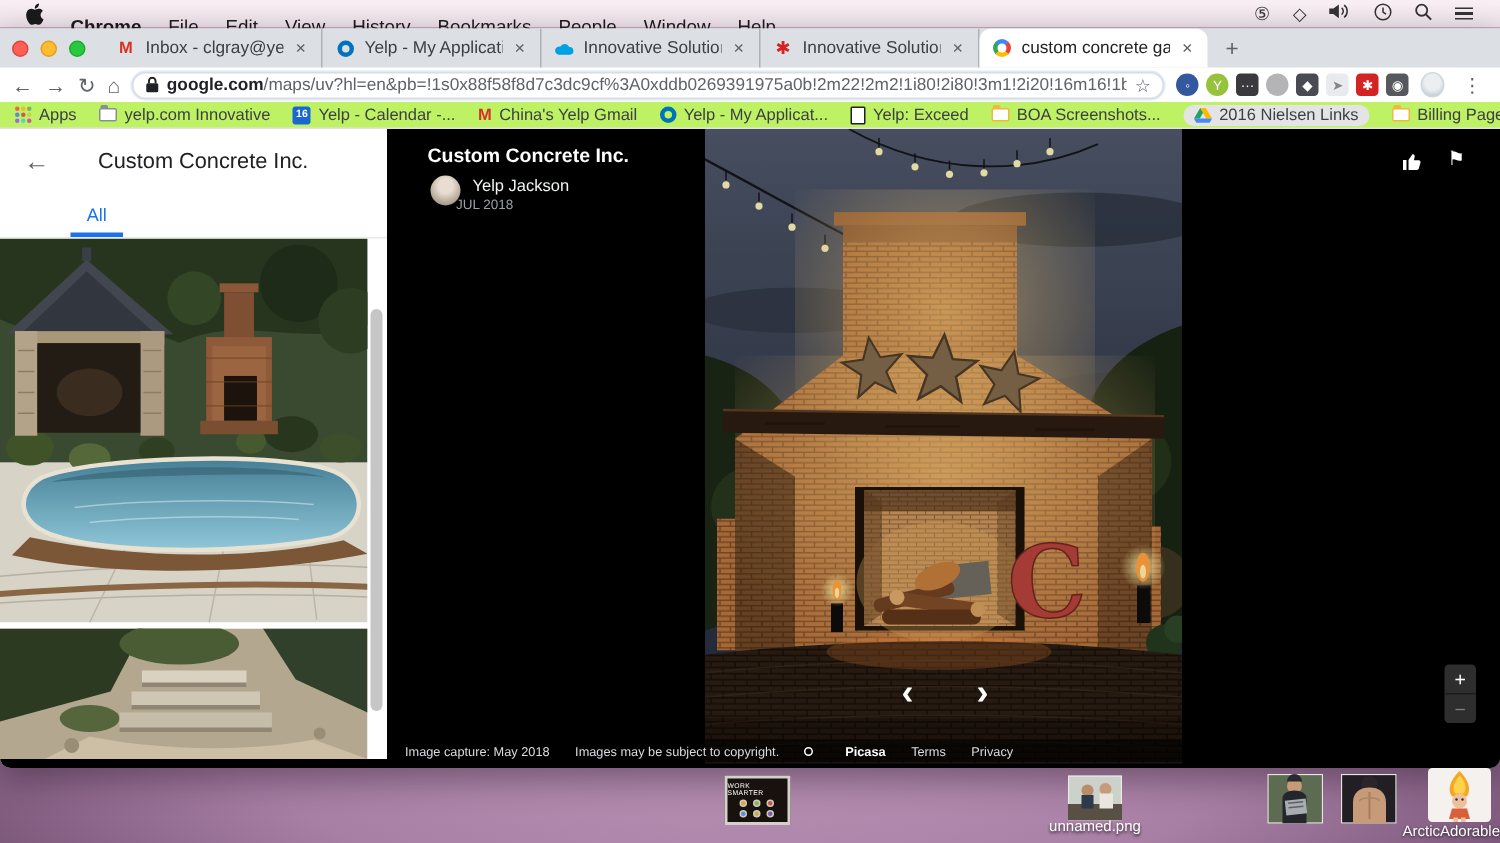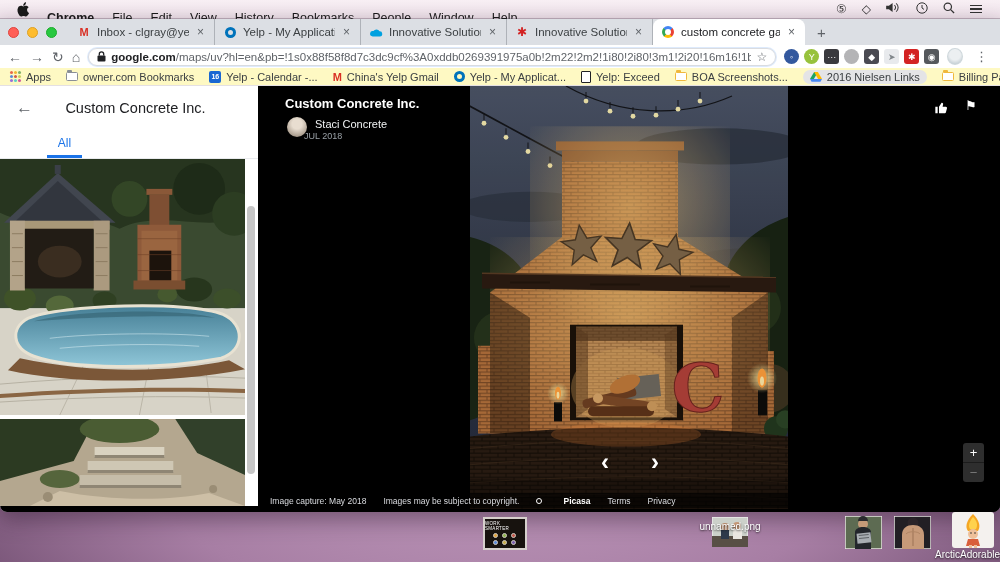--- a/index.html
+++ b/index.html
@@ -52,21 +52,21 @@
   .url-text { font-size:11.5px; white-space:nowrap; overflow:hidden; flex:1; color:#5f6368; }
   .url-text b { color:#202124; }
   .url-star { color:#5f6368; font-size:12px; }
   .exts { display:flex; align-items:center; gap:5px; }
   .ext { width:15px; height:15px; border-radius:3px; display:flex; align-items:center; justify-content:center;
          font-size:9px; color:#fff; }
   .avatar-tb { width:17px; height:17px; border-radius:50%; background:radial-gradient(circle at 50% 38%, #eceff1 45%, #b0bec5 100%); border:1px solid #cfd8dc; }
   .kebab { color:#5f6368; font-size:13px; padding:0 4px; }
 
   
-  .bmbar { height:18px; background:#fef9c3; border-bottom:1px solid #e4e0e3; display:flex; align-items:center;
+  .bmbar { height:18px; background:#bef264; border-bottom:1px solid #e4e0e3; display:flex; align-items:center;
            padding:0 10px; gap:15px; font-size:11px; color:#3c4043; }
   .bm { display:flex; align-items:center; gap:5px; white-space:nowrap; }
   .bm.pill { background:#e4e4e6; border-radius:8px; padding:1px 7px; }
   .grid9 { width:11px; height:11px; display:grid; grid-template-columns:repeat(3,1fr); gap:1px; }
   .grid9 i { border-radius:50%; }
   .folder { width:12px; height:9px; border:1.4px solid #f0b83c; border-radius:1.5px; position:relative; background:#fff; }
   .folder::before { content:""; position:absolute; top:-3px; left:0; width:5px; height:2px; background:#f0b83c; border-radius:1px 1px 0 0; }
   .folder.gray { border-color:#8a8f96; } .folder.gray::before{ background:#8a8f96; }
   .cal16 { width:12px; height:12px; background:#1967d2; border-radius:2px; color:#fff; font-size:7px; font-weight:bold;
            display:flex; align-items:center; justify-content:center; }
@@ -252,21 +252,21 @@
             <i style="background:#cf5b4c"></i>
             <i style="background:#c9cf5b"></i>
           <i style="background:#9a6fd9"></i>
             <i style="background:#5bcfc9"></i>
             <i style="background:#cf5b9a"></i>
         </span>
         <span>Apps</span>
       </span>
       <span class="bm">
         <span class="folder gray"></span>
-        <span>owner.com Bookmarks</span>
+        <span>yelp.com Innovative</span>
       </span>
       <span class="bm">
         <span class="cal16">16</span>
         <span>Yelp - Calendar -...</span>
       </span>
       <span class="bm">
         <span class="fav-gmail">M</span>
         <span>China's Yelp Gmail</span>
       </span>
       <span class="bm">
@@ -510,21 +510,21 @@
 
           <path d="M0 348 Q159 330 318 348 L318 420 L0 420Z" fill="url(#brickD)"></path>
           <path d="M0 360 Q159 344 318 360 M0 376 Q159 362 318 376 M0 394 Q159 382 318 394 M0 410 Q159 400 318 410" stroke="#46311f" stroke-width="1" fill="none" opacity=".5"></path>
           <ellipse cx="156" cy="346" rx="75" ry="12" fill="#ff8c3a" opacity=".22"></ellipse>
           <rect width="318" height="420" fill="#000" opacity=".08"></rect>
           <path d="M0 390h318v30H0Z" fill="#000" opacity=".25"></path>
         </svg>
 
         <span class="v-title">Custom Concrete Inc.</span>
         <span class="v-avatar"></span>
-        <span class="v-author">Staci Concrete</span>
+        <span class="v-author">Yelp Jackson</span>
         <span class="v-date">JUL 2018</span>
 
         <span class="v-like">
           <svg viewBox="0 0 24 24" width="16" height="16" fill="#fff">
             <path d="M2 10h3.5v10H2zM7.5 20h8.3c1 0 1.9-.7 2.1-1.7l1.6-5.8c.3-1.1-.5-2.2-1.7-2.2h-4.9l.8-3.8c.2-1.1-.6-2.2-1.7-2.2h-.6L7.5 10z"></path>
             </svg>
         </span>
         <span class="v-flag">⚑</span>
 
         <span class="v-prev">‹</span>
@@ -564,21 +564,21 @@
   <div class="desk-icon" style="left:712px; top:517px;">
     <svg width="36" height="30" viewBox="0 0 36 30">
       <rect width="36" height="30" fill="#ccd1ca" stroke="#ebebeb" stroke-width="1.5"></rect>
       <rect y="19" width="36" height="11" fill="#584f45"></rect>
       <circle cx="13" cy="10" r="4" fill="#b98c6c"></circle>
         <rect x="9" y="13" width="8" height="9" fill="#2e3a4a"></rect>
       <circle cx="25" cy="9" r="4" fill="#c79a79"></circle>
         <rect x="21" y="12" width="9" height="10" fill="#e9e6e0"></rect>
     </svg>
   </div>
-  <span class="desk-label" style="left:695px; top:521px; width:70px;">unnamed.png</span>
+  <span class="desk-label" style="left:695px; top:546px; width:70px;">unnamed.png</span>
 
   <div class="desk-icon" style="left:845px; top:516px;">
     <svg width="37" height="33" viewBox="0 0 37 33">
       <rect width="37" height="33" fill="#5d6b52" stroke="#e8e6e2" stroke-width="1.5"></rect>
       <circle cx="18" cy="8" r="5" fill="#c59a78"></circle>
         <path d="M13 5a5 5 0 0 1 10 0z" fill="#2a2a2e"></path>
       <path d="M10 33V16c0-3 4-5 8-5s8 2 8 5v17z" fill="#23262b"></path>
       <rect x="12" y="17" width="14" height="10" fill="#a8adb2" transform="rotate(-6 19 22)"></rect>
       <path d="M14 19h10M14 22h10" stroke="#5d6166" stroke-width="1" transform="rotate(-6 19 22)"></path>
     </svg>

